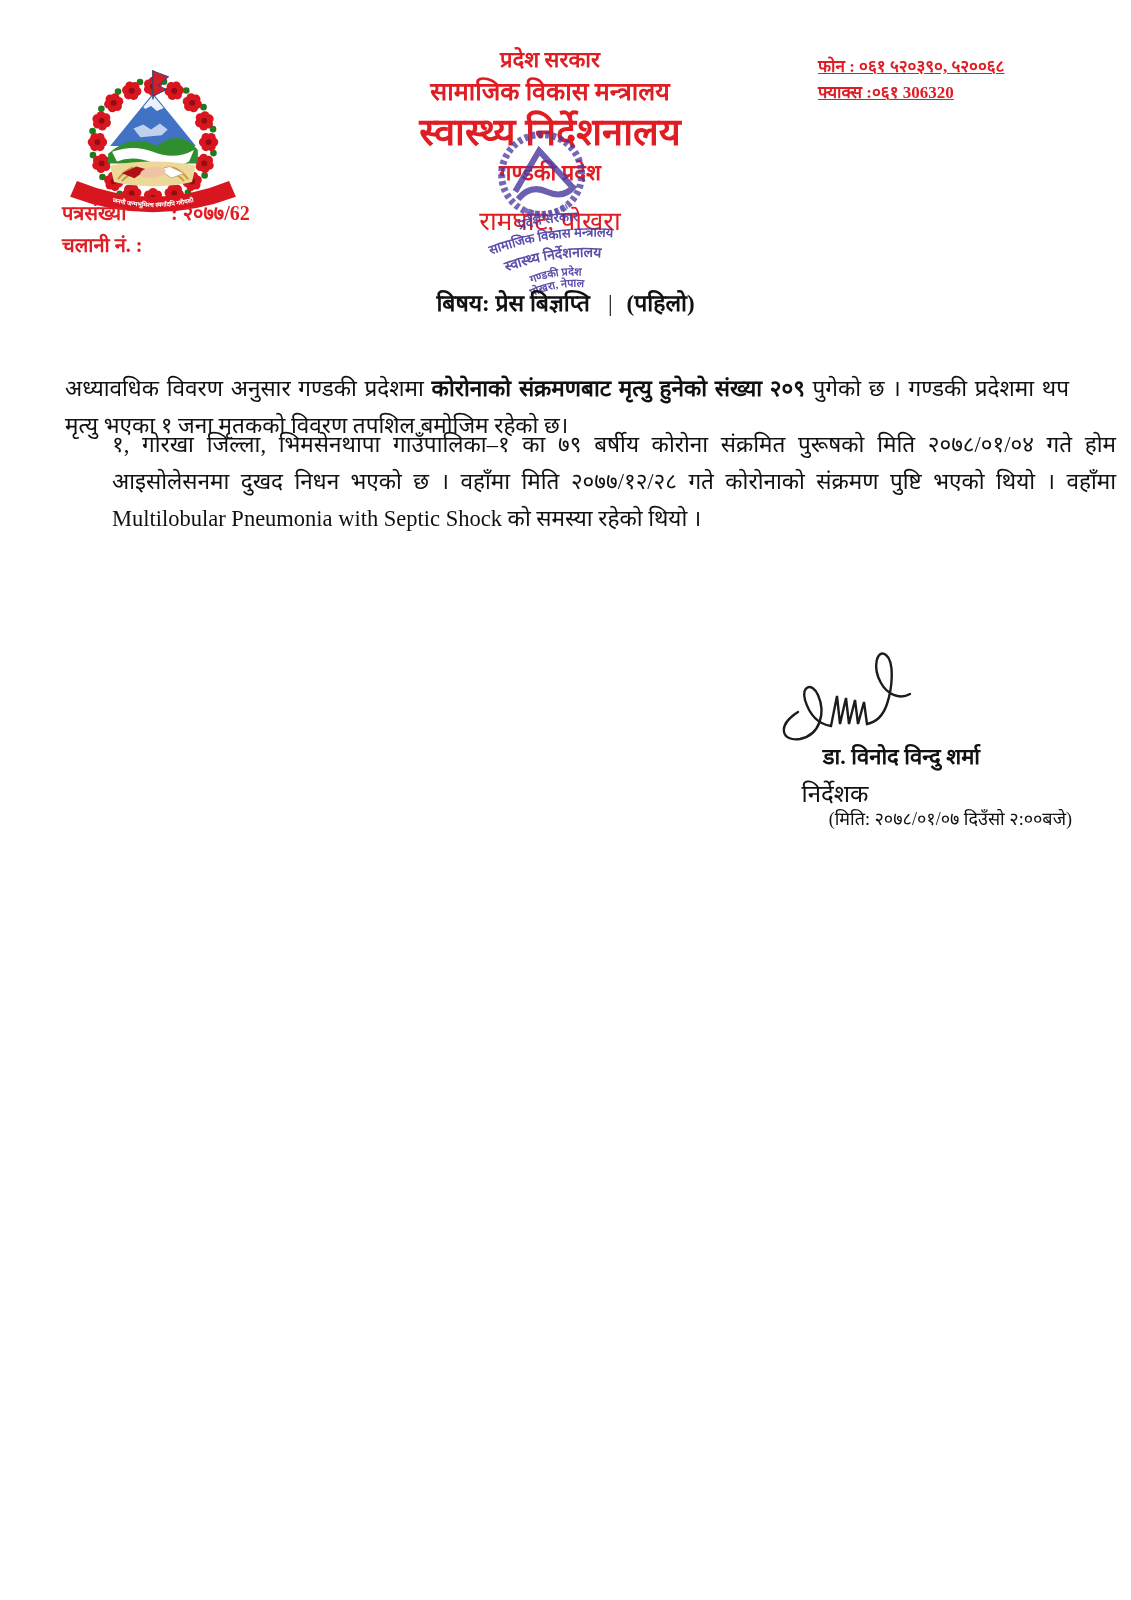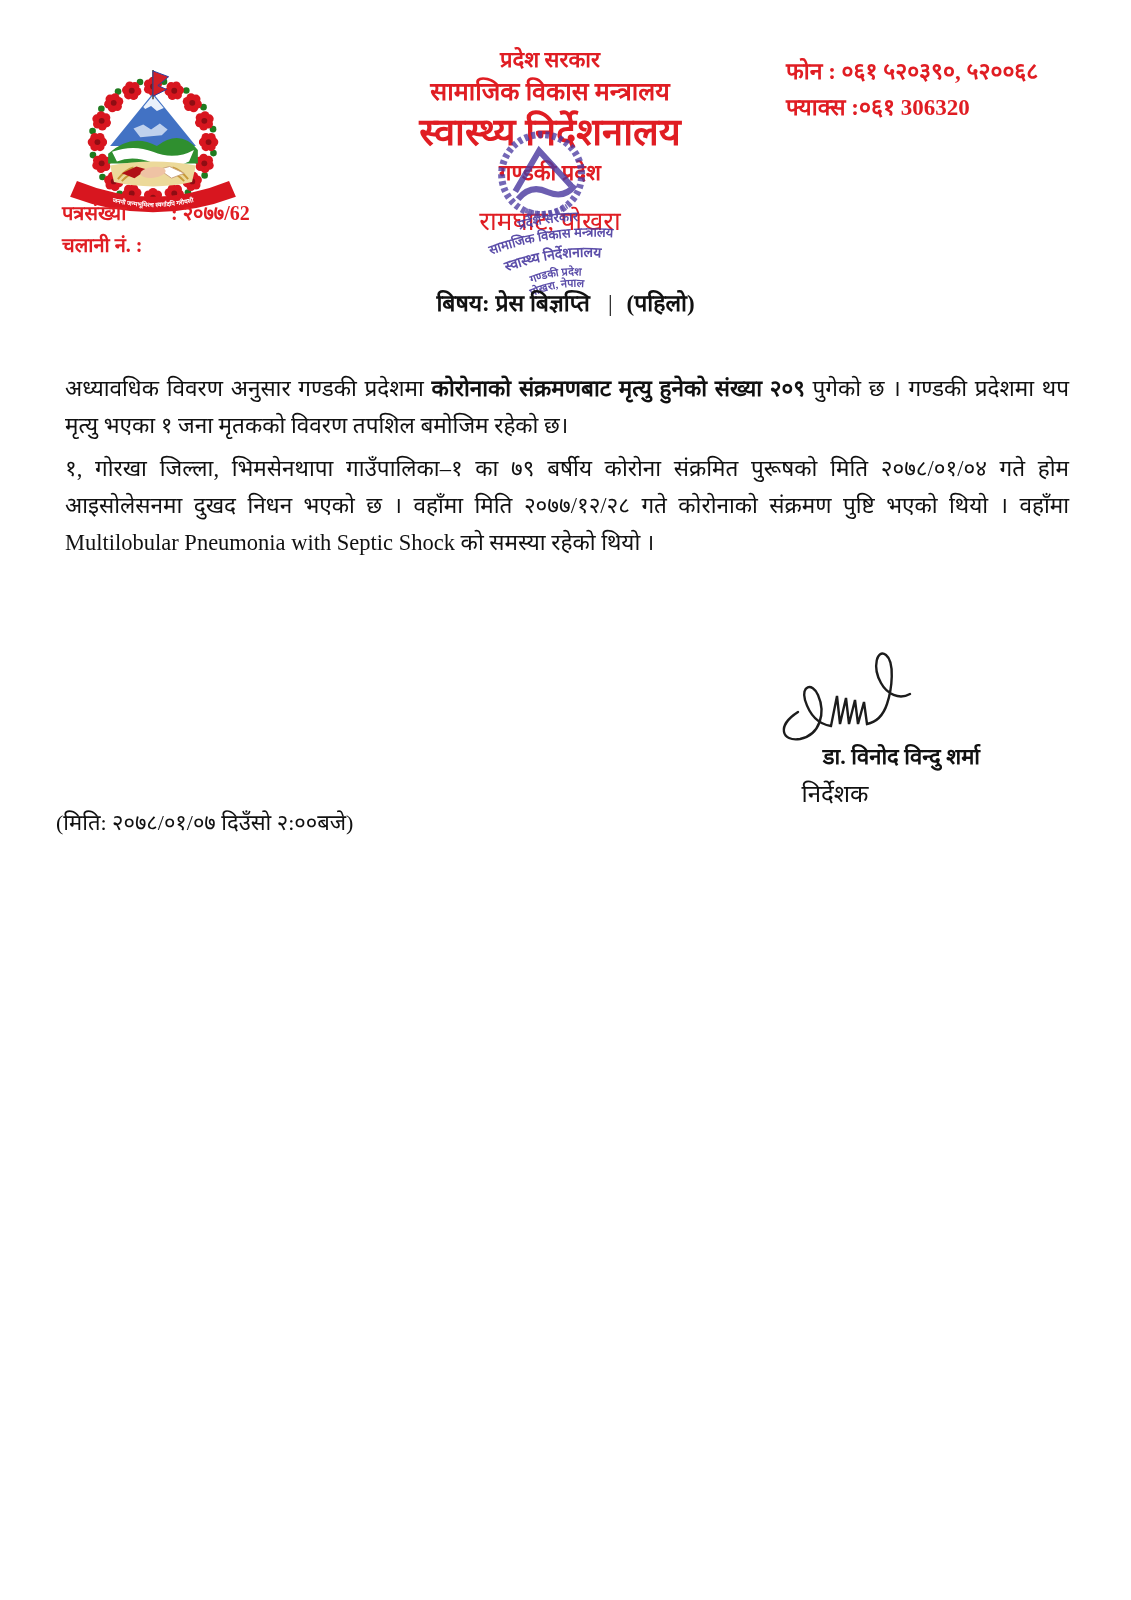--- a/index.html
+++ b/index.html
@@ -10,35 +10,35 @@
   }
   .red{color:#e01d23;}
   .abs{position:absolute;}
   
   .letterhead{left:0;top:46px;width:1100px;text-align:center;line-height:1.25;}
   .gov-line{font-size:22px;font-weight:bold;}
   .ministry-line{font-size:25px;font-weight:bold;margin-top:2px;}
   .directorate-line{font-size:38px;font-weight:bold;margin-top:2px;}
   .province-line{font-size:22px;font-weight:bold;margin-top:3px;}
   .address-line{font-size:26px;font-weight:normal;margin-top:19px;}
-  .contact{left:786px;top:54px;font-size:23px;font-weight:bold;line-height:1.55;}
+  .contact{left:818px;top:54px;font-size:17px;font-weight:bold;line-height:1.55;text-decoration:underline;}
   .refblock{left:62px;top:197px;font-size:20px;font-weight:bold;line-height:1.6;}
   .refblock .lbl{display:inline-block;min-width:104px;}
   
   .subject{left:0;top:286px;width:1131px;text-align:center;font-size:23px;font-weight:bold;}
   .subject .sep{font-weight:normal;margin:0 14px 0 18px;}
   
   .para{left:65px;width:1004px;font-size:22.5px;line-height:37px;text-align:justify;}
   .p1{top:344px;margin-top:26px;}
-  .p2{top:450px;}
+  .p2{top:426px;margin-left:47px;}
   
   .sig-svg{left:760px;top:640px;}
   .sig-name{left:690px;top:740px;width:290px;text-align:right;font-size:22px;font-weight:bold;}
   .sig-title{left:690px;top:776px;width:290px;text-align:center;font-size:24px;}
-  .footer-row{left:56px;top:806px;width:1004px;display:flex;justify-content:space-between;font-size:22px;}
+  .footer-row{left:68px;top:806px;width:1004px;display:flex;justify-content:flex-end;font-size:18px;}
   .stamp-wrap{left:438px;top:126px;opacity:0.9;}
 </style>
 </head>
 <body>
 
 <div class="abs" style="left:64px;top:68px;width:178px;height:156px;">
   <svg id="emblem-svg" width="178" height="156" viewBox="0 0 180 160">
     <g id="wreath">
         <circle cx="151.98215264565164" cy="87.27886312582692" r="3.4" fill="#1f7a1f"></circle>
         <circle cx="152.4" cy="76" r="4.6" fill="#d8161f"></circle>

